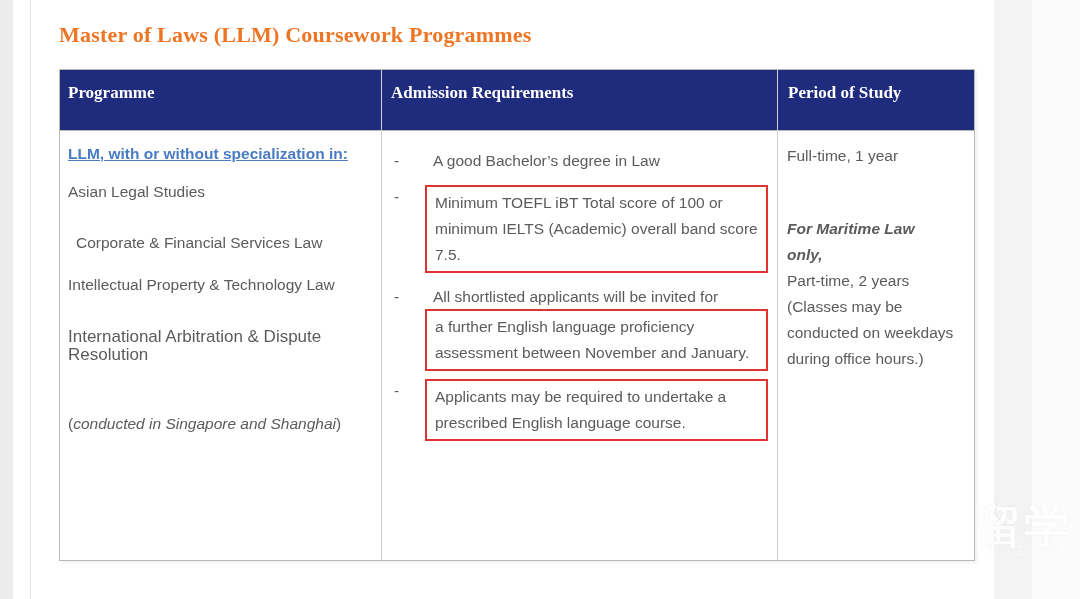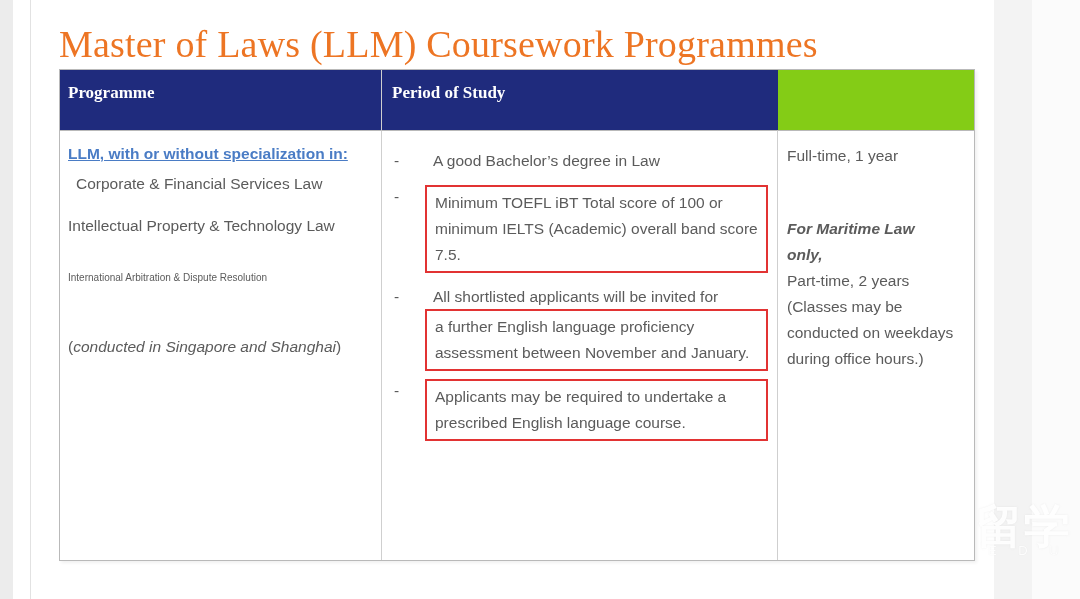--- a/index.html
+++ b/index.html
@@ -11,44 +11,44 @@
   .stage{position:relative;width:1080px;height:599px;background:#fff;}
 
   
   .left-gutter{position:absolute;left:0;top:0;width:13px;height:599px;background:#ececec;}
   .page-edge{position:absolute;left:30px;top:0;width:1px;height:599px;background:#e2e2e2;}
   .right-strip{position:absolute;left:994px;top:0;width:38px;height:599px;background:#f3f3f3;}
   .far-right{position:absolute;left:1032px;top:0;width:48px;height:599px;background:#fbfbfb;}
 
   
   .title{position:absolute;left:59px;top:22px;width:900px;
-    font-family:"Liberation Serif",serif;font-weight:normal;font-size:38px;
+    font-family:"Liberation Serif",serif;font-weight:bold;font-size:22px;
     letter-spacing:.2px;color:var(--orange);}
 
   
   .tbl{position:absolute;left:59px;top:69px;width:916px;
     border:1px solid #b9b9b9;background:#84cc16;box-shadow:2px 2px 3px rgba(0,0,0,0.06);}
   .row{display:grid;grid-template-columns:322px 396px auto;}
   .hcell{background:var(--navy);color:#fff;font-family:"Liberation Serif",serif;
     font-weight:bold;font-size:17px;height:60px;padding:13px 8px 0 8px;}
   .hcell.c2{padding-left:9px;}
   .hcell.c3{padding-left:10px;}
   .cell{min-height:430px;background:#fff;border-top:1px solid #b9b9b9;
     color:var(--gray);font-size:15.5px;}
   .c1b,.h1{border-right:1px solid #cfcfcf;}
   .c2b,.h2{border-right:1px solid #cfcfcf;}
 
   
   .c1b{padding:10px 10px 0 8px;}
   .llm-link{display:block;max-width:292px;color:var(--link);font-weight:bold;
-    text-decoration:underline;line-height:26px;margin-bottom:8px;cursor:pointer;}
+    text-decoration:underline;line-height:26px;margin-bottom:16px;cursor:pointer;}
   .pitem{line-height:18px;}
   .mb33{margin-bottom:33px;} .mb24{margin-bottom:24px;margin-left:8px;} .mb20{margin-bottom:34px;}
   .mb21{margin-bottom:21px;} .mb34{margin-bottom:34px;}
-  .pitem.small{font-size:10px;}
+  .pitem.small{font-size:17px;}
   .ibl{line-height:26px;}
 
   
   .c2b{padding:18px 9px 0 12px;}
   .bullet{display:flex;align-items:flex-start;}
   .marker{width:31px;flex:0 0 31px;line-height:24px;}
   .bcontent{flex:1;}
   .plain{line-height:24px;margin-left:8px;}
   .redbox{border:2px solid var(--red);padding:3px 8px;line-height:26px;}
   .gap12{margin-bottom:12px;} .gap8{margin-bottom:8px;}
@@ -73,27 +73,29 @@
   <div class="left-gutter"></div>
   <div class="page-edge"></div>
   <div class="right-strip"></div>
   <div class="far-right"></div>
 
   <h1 class="title">Master of Laws (LLM) Coursework Programmes</h1>
 
   <div class="tbl">
     <div class="row">
       <div class="hcell h1">Programme</div>
+      <div class="hcell c2 h2">Admission Requirements</div>
       <div class="hcell c3">Period of Study</div>
     </div>
 
     <div class="row">
 
       <div class="cell c1b">
         <a class="llm-link">LLM, with or without specialization in:</a>
+        <div class="pitem mb33">Asian Legal Studies</div>
         <div class="pitem mb24">Corporate &amp; Financial Services Law</div>
         <div class="pitem mb20">Intellectual Property &amp; Technology Law</div>
         <div class="pitem small mb21">International Arbitration &amp; Dispute Resolution</div>
         <div class="ibl">
           <br>
           <span>(</span><i>conducted in Singapore and Shanghai</i><span>)</span>
         </div>
       </div>
 
       <div class="cell c2b">

